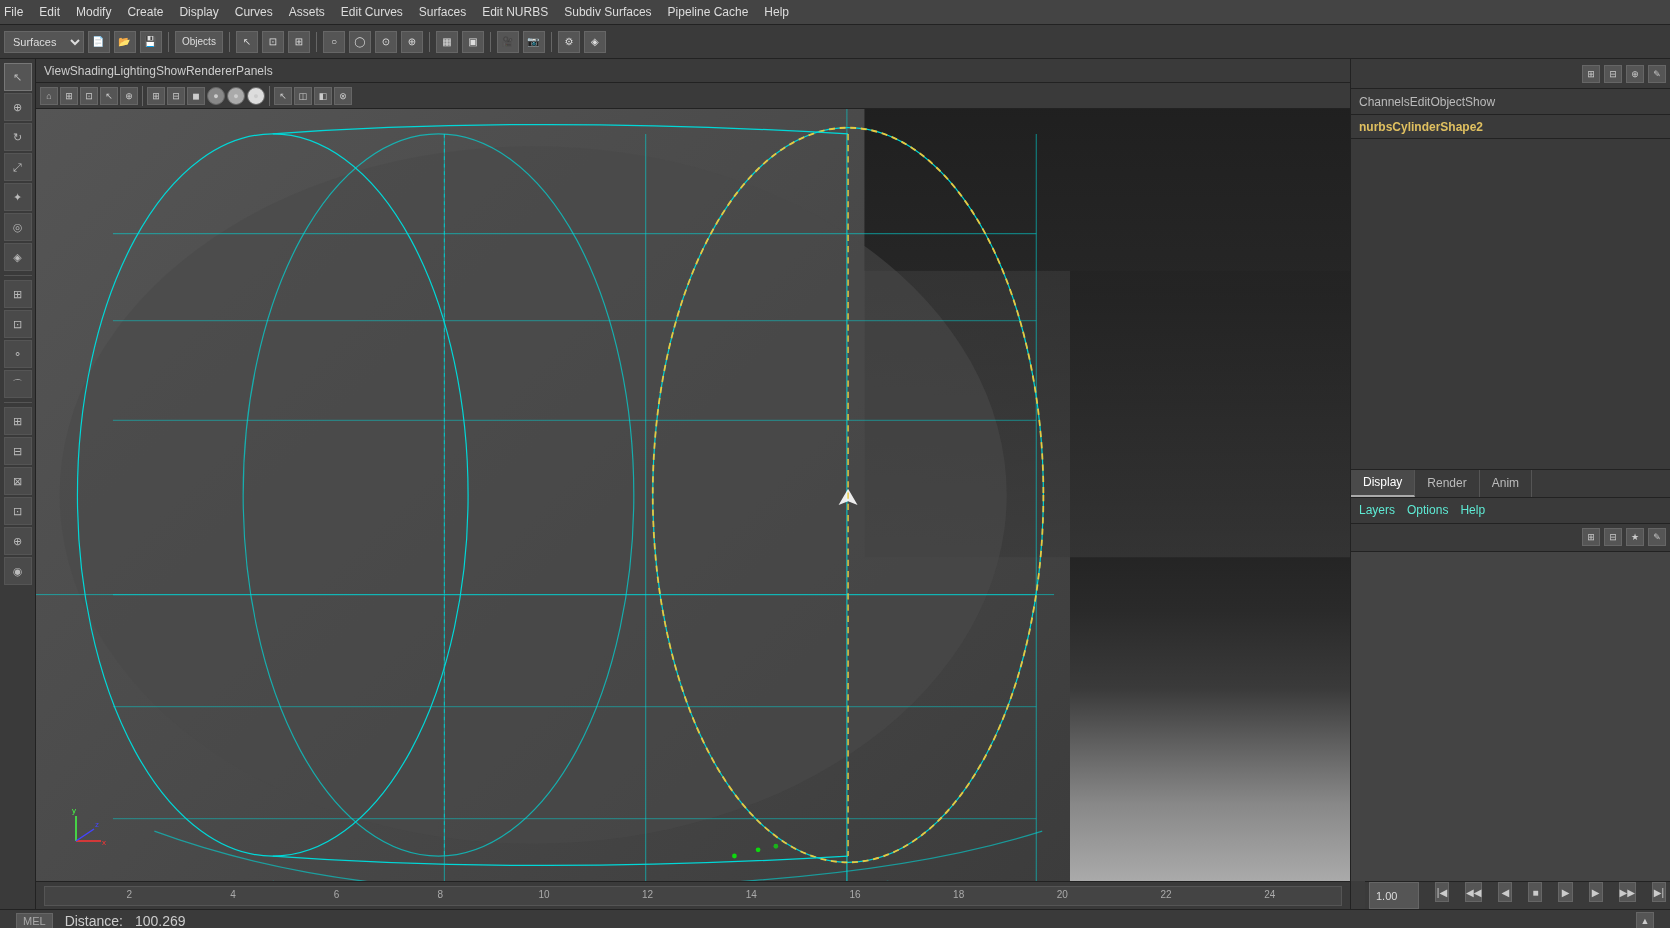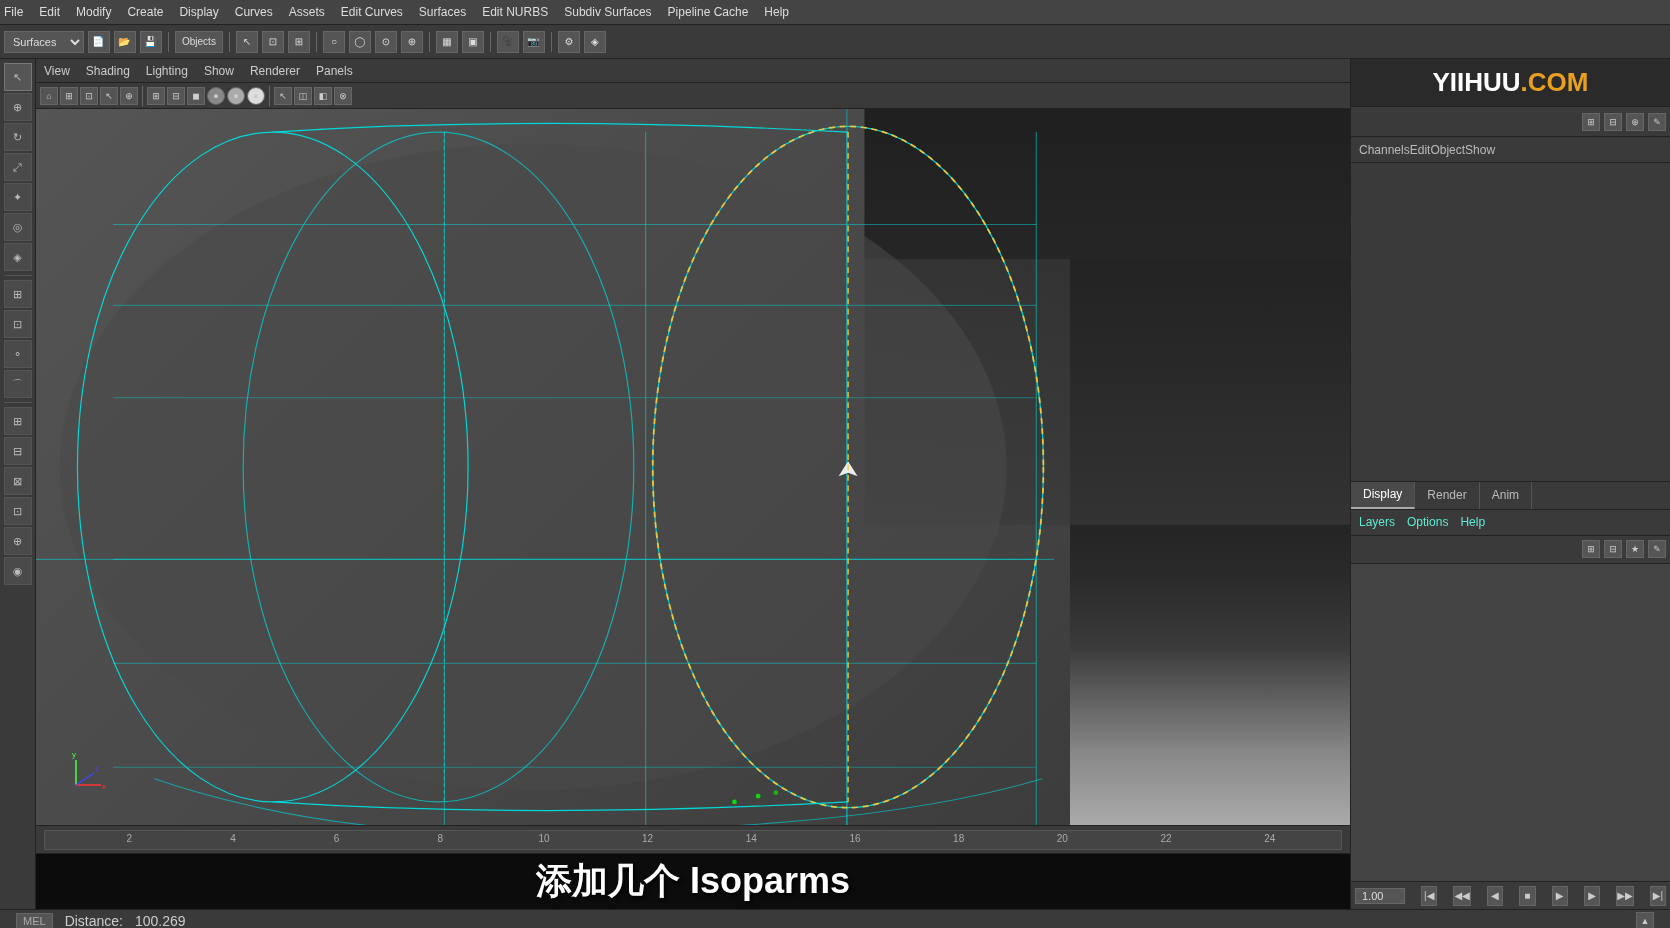--- a/index.html
+++ b/index.html
@@ -105,21 +105,20 @@
       background: #333;
     }
 
     
     #viewport-menu {
       height: 24px;
       background: #3a3a3a;
       display: flex;
       align-items: center;
       padding: 0 8px;
-      gap: 16px;
       border-bottom: 1px solid #222;
     }
     #viewport-menu span {
       color: #ccc;
       font-size: 12px;
       cursor: pointer;
     }
 
     
     #viewport-icons {
@@ -362,23 +361,23 @@
       flex: 1;
       background: #444;
     }
 
     
     #right-timeline {
       height: 28px;
       background: #3a3a3a;
       border-top: 1px solid #222;
       display: flex;
-      align-items: center;
       padding: 0 4px;
       gap: 16px;
+      margin-left: 14px;
     }
     #right-frame-num {
       background: #555;
       border: 1px solid #666;
       color: #ddd;
       padding: 1px 6px;
       font-size: 11px;
       width: 50px;
     }
     .playback-btn {
@@ -629,48 +628,43 @@
         <span class="tick-label" style="left:46.5%;">12</span>
         <span class="tick-label" style="left:54.5%;">14</span>
         <span class="tick-label" style="left:62.5%;">16</span>
         <span class="tick-label" style="left:70.5%;">18</span>
         <span class="tick-label" style="left:78.5%;">20</span>
         <span class="tick-label" style="left:86.5%;">22</span>
         <span class="tick-label" style="left:94.5%;">24</span>
       </div>
     </div>
 
-    <div id="subtitle-bar">
-      <span id="subtitle-text">添加几个 Isoparms</span>
-    </div>
 
   </div>
 
   <div id="right-panel">
 
-    <div id="brand-header">
-      <div id="brand-text">
-        <span style="color:#fff;">YIIHUU</span><span style="color:#e8a020;">.COM</span>
-      </div>
-    </div>
 
     <div id="right-top-icons">
       <div class="small-tool-btn">⊞</div>
       <div class="small-tool-btn">⊟</div>
       <div class="small-tool-btn">⊕</div>
       <div class="small-tool-btn">✎</div>
     </div>
 
     <div id="channel-box-header">
       <span>Channels</span>
       <span>Edit</span>
       <span>Object</span>
       <span>Show</span>
     </div>
 
+    <div id="object-name">
+      <span id="object-name-text">nurbsCylinderShape2</span>
+    </div>
 
     <div id="channel-box-content" style="height:200px;"></div>
 
     <div id="bottom-tabs">
       <div class="bottom-tab active">Display</div>
       <div class="bottom-tab">Render</div>
       <div class="bottom-tab">Anim</div>
     </div>
 
     <div id="layers-header">

